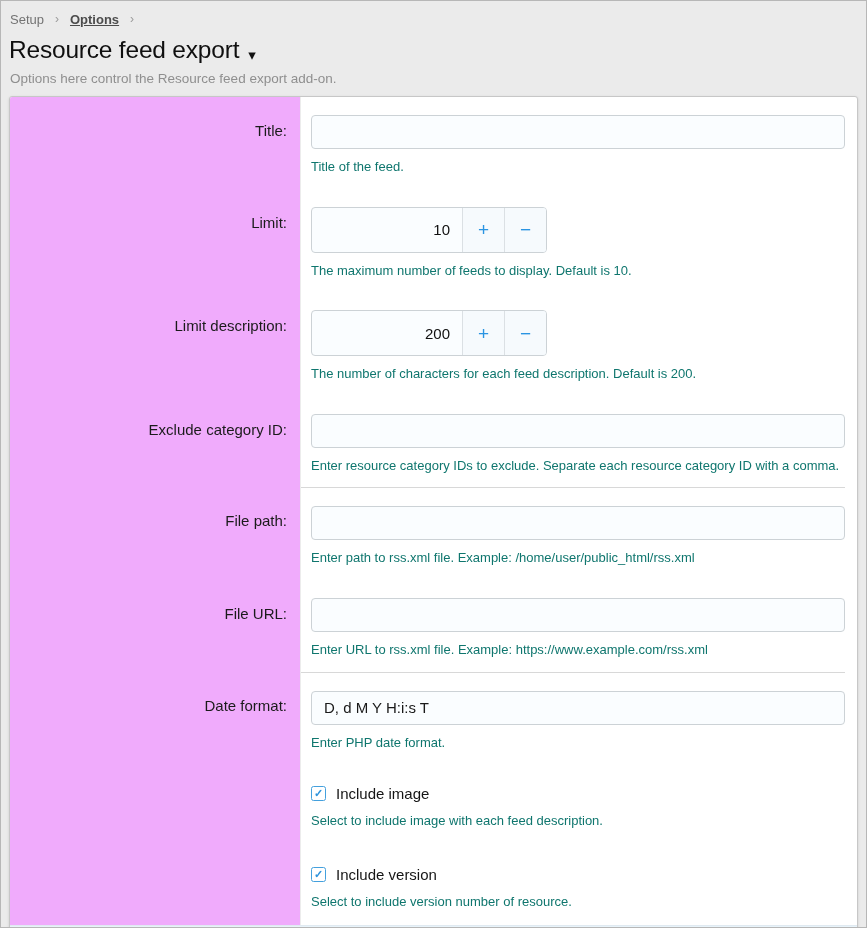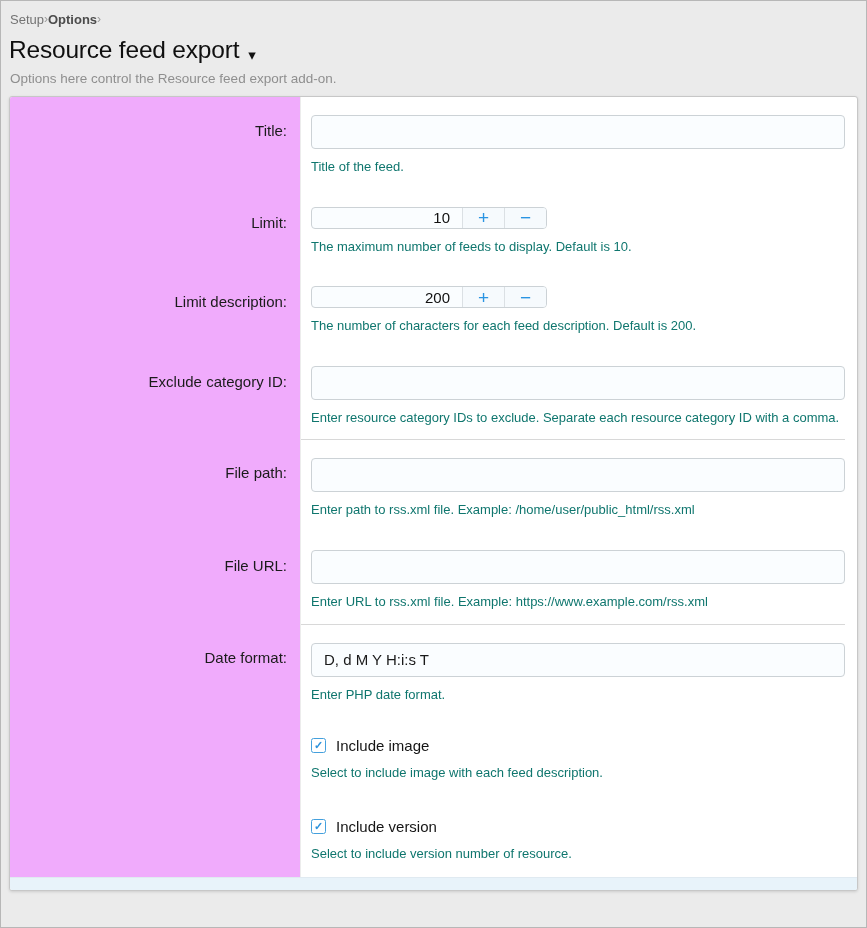--- a/index.html
+++ b/index.html
@@ -8,23 +8,23 @@
     width: 867px; height: 928px;
     background: #ebebeb;
     border: 1px solid #b7b7b7;
     font-family: "Liberation Sans", sans-serif;
     overflow: hidden;
     color: #1b1b1b;
   }
 
   
   .header { padding: 11px 10px 10px 9px; }
-  .breadcrumb { font-size: 13px; color: #737373; display: flex; align-items: flex-start; gap: 0; }
+  .breadcrumb { font-size: 13px; color: #737373; display: flex; align-items: flex-start; gap: 11px; }
   .breadcrumb .crumb-link { cursor: pointer; }
-  .breadcrumb .crumb-current { font-weight: bold; color: #4c4c4c; }
+  .breadcrumb .crumb-current { font-weight: bold; color: #4c4c4c; text-decoration: underline; }
   .breadcrumb .sep { color: #9b9b9b; font-size: 12px; }
   .page-title {
     margin: 9px 0 0 -1px;
     font-size: 24.5px; font-weight: 500; color: #0f0f0f;
     letter-spacing: -0.2px;
     display: flex; align-items: flex-end; gap: 9px;
   }
   .page-title .menu-arrow { font-size: 15px; color: #111; cursor: pointer; padding-top: 3px; }
   .page-subtitle { margin-top: 7px; font-size: 13.5px; color: #8f8f8f; }
 
@@ -57,21 +57,21 @@
     border-radius: 4px;
     padding: 14px 12px;
     font-family: "Liberation Sans", sans-serif;
     font-size: 15px; color: #1a1a1a;
     outline: none;
   }
   .hint { margin-top: 10px; font-size: 13px; color: #0f766e; line-height: 1.2; }
 
   
   .number-group {
-    display: inline-flex; height: 22px;
+    display: inline-flex; height: 46px;
     border: 1px solid #ccd2d6; border-radius: 4px;
     background: #fafdff; overflow: hidden;
   }
   .number-input {
     width: 150px; height: 100%;
     border: none; background: transparent;
     text-align: right; padding: 0 12px;
     font-family: "Liberation Sans", sans-serif;
     font-size: 15px; color: #111;
     outline: none;

